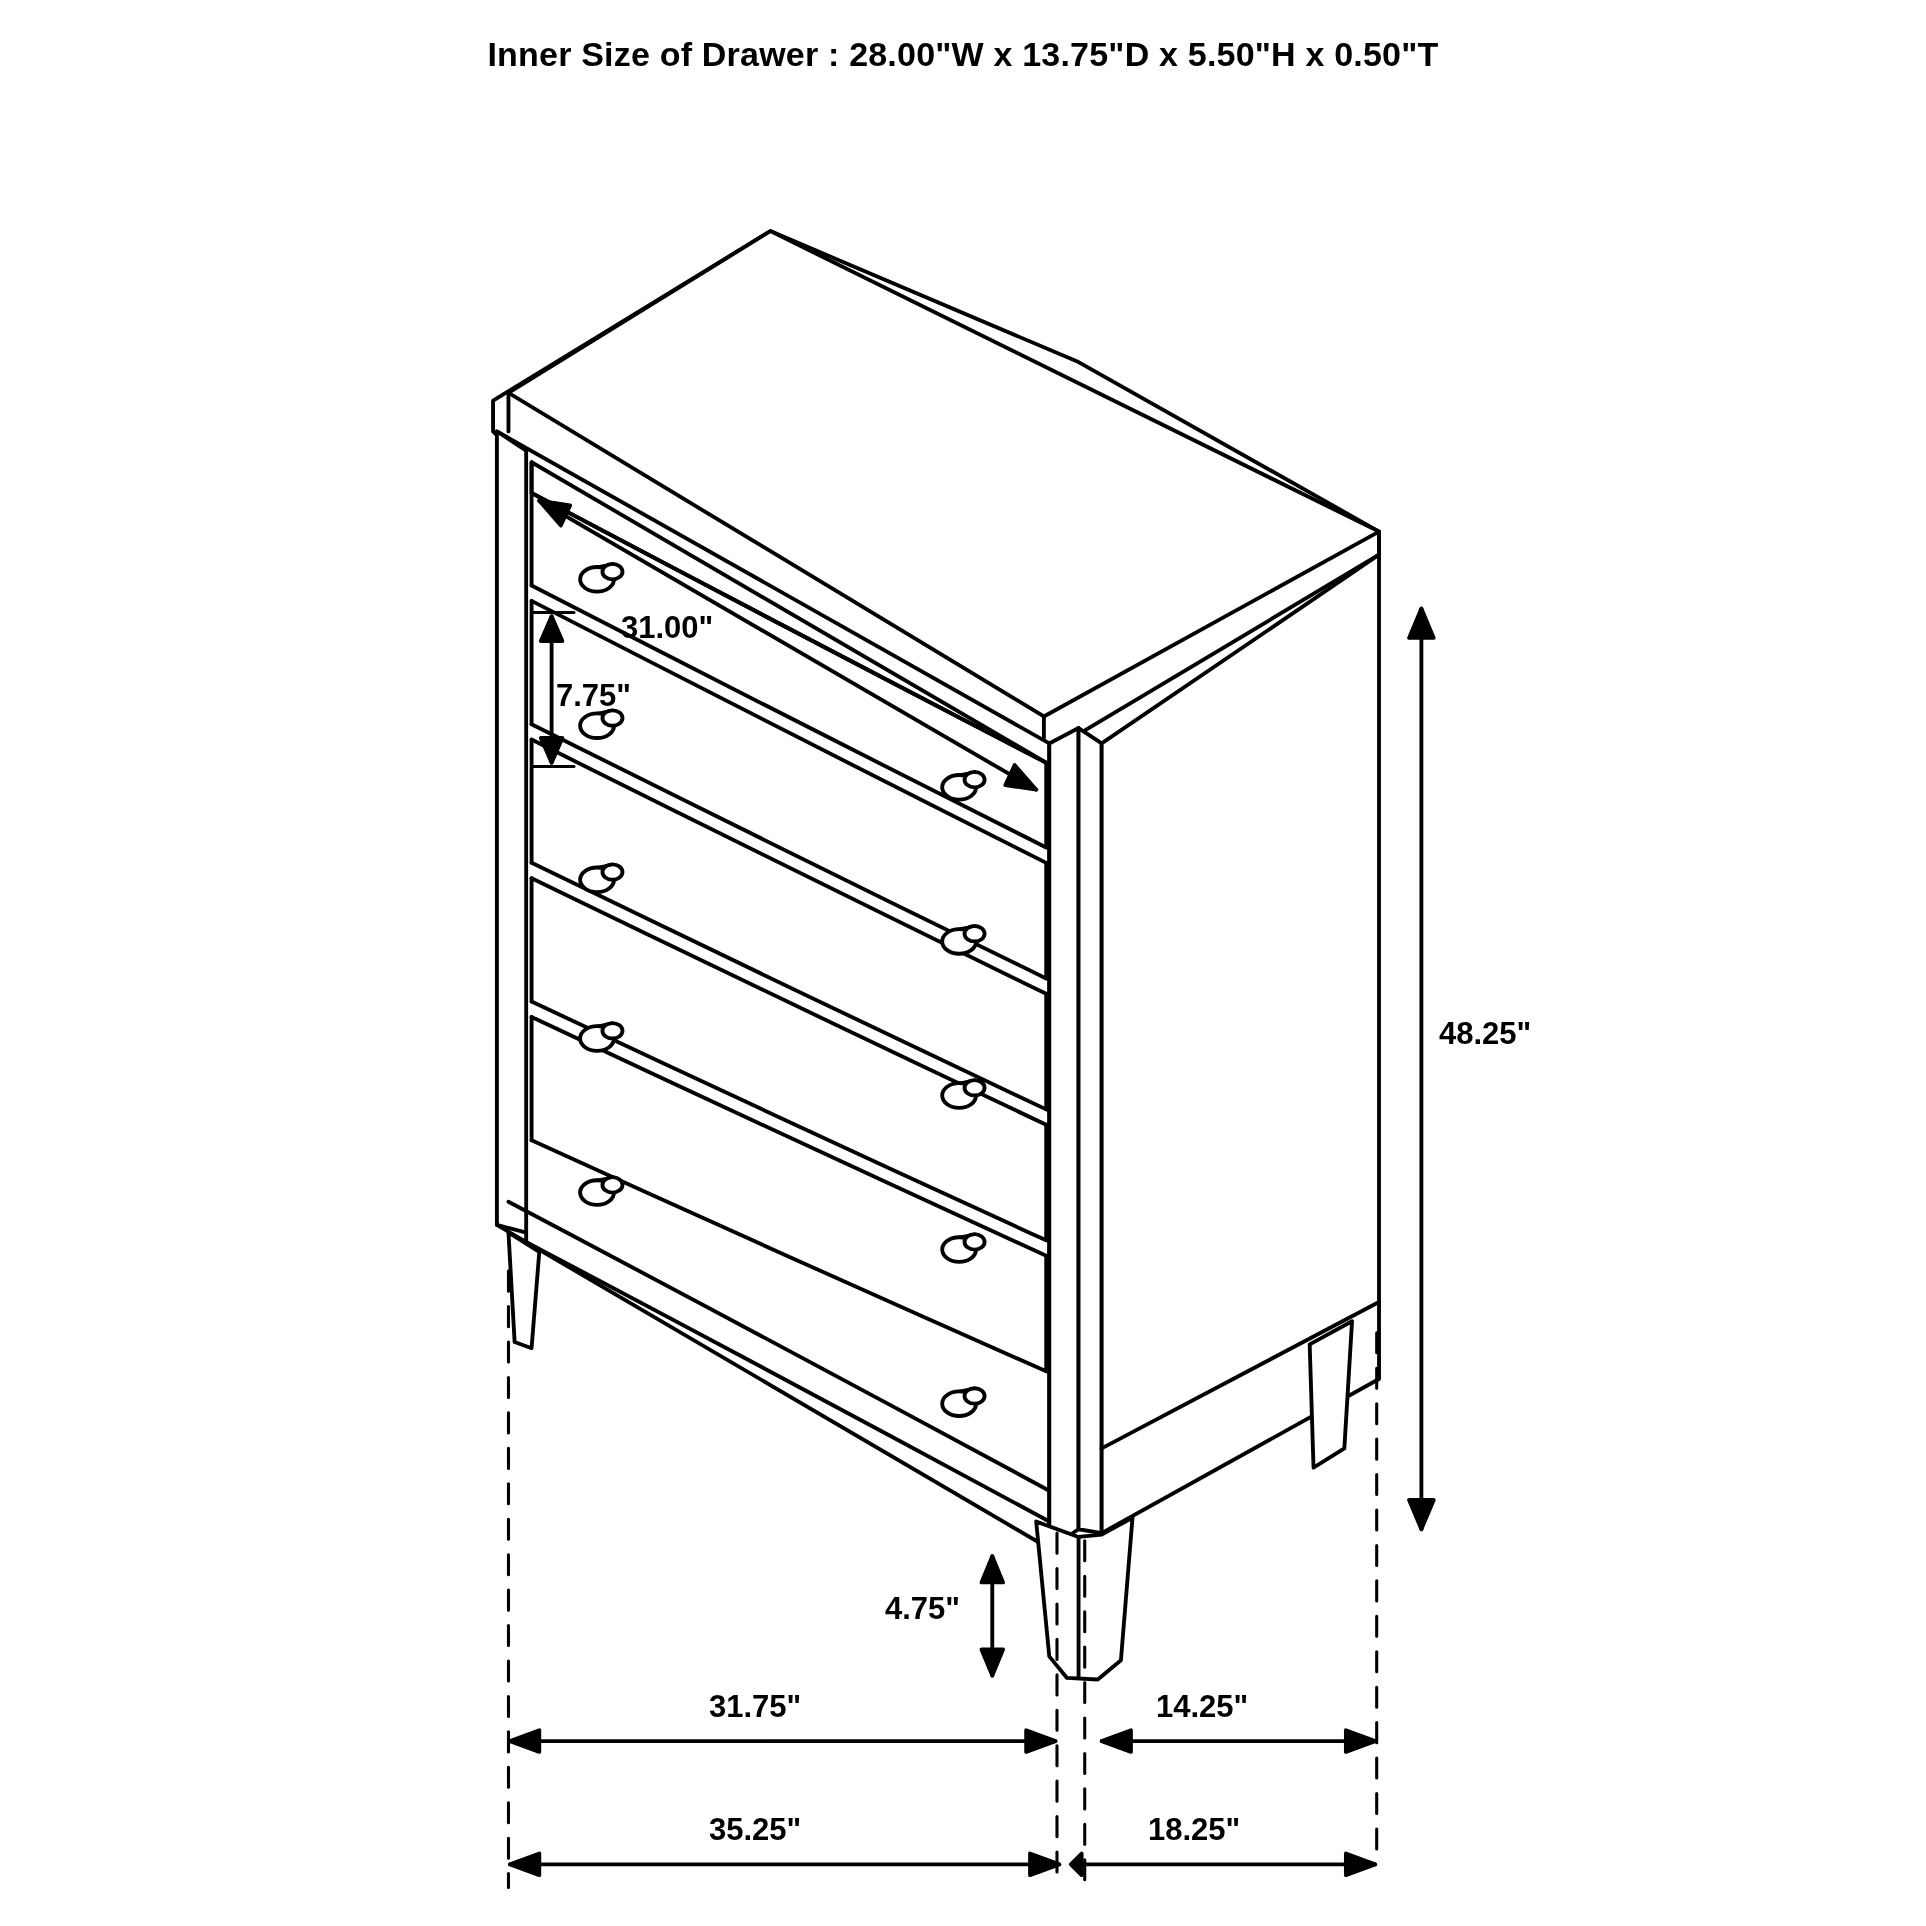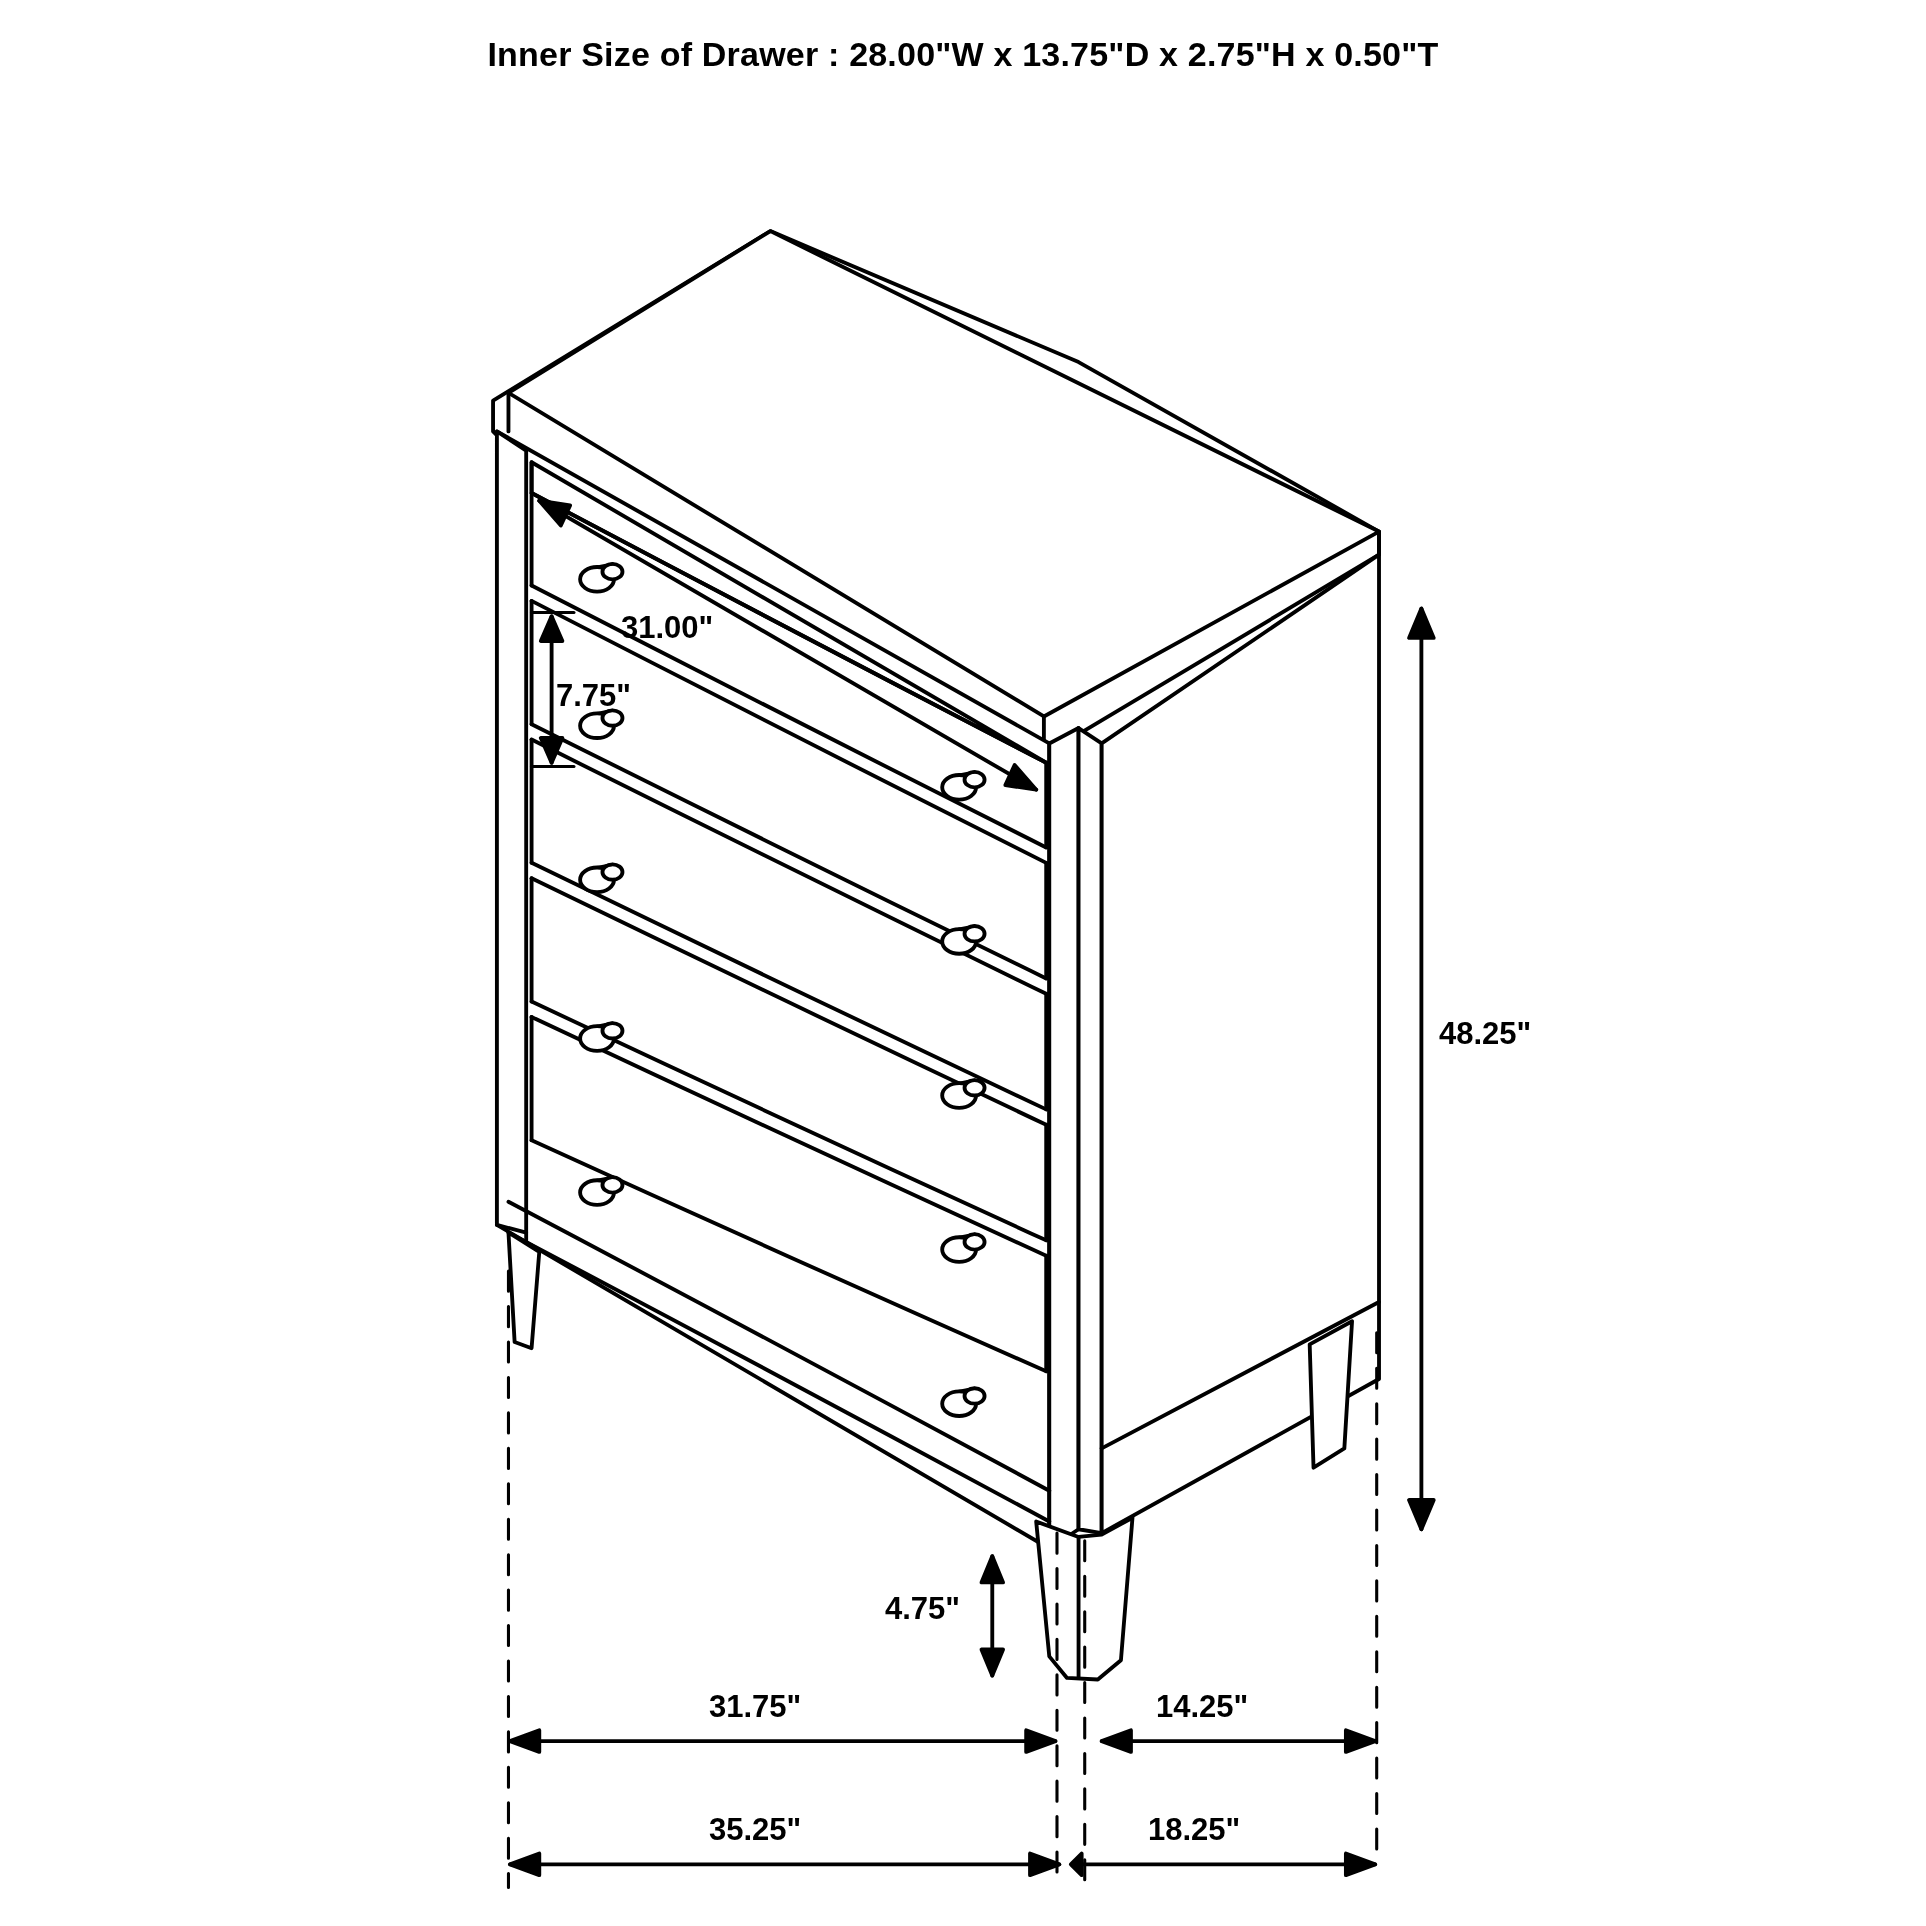--- a/index.html
+++ b/index.html
@@ -43,21 +43,21 @@
     font-size: 31px;
     font-weight: bold;
     white-space: nowrap;
   }
 </style>
 </head>
 <body>
 
 <div id="stage">
 
-  <div class="title">Inner Size of Drawer : 28.00"W x 13.75"D x 2.75"H x 0.50"T</div>
+  <div class="title">Inner Size of Drawer : 28.00"W x 13.75"D x 5.50"H x 0.50"T</div>
 
   <svg class="drawing" viewBox="0 0 2500 2500">
 
     <g fill="none" stroke="#000000" stroke-width="5" stroke-linejoin="round" stroke-linecap="round">
 
       <g>
         <path d="M 1000 300 L 640 520 L 640 560 L 660 580 L 1350 965 L 1380 965 L 1790 720 L 1790 690 L 1400 470 Z" fill="#ffffff"></path>
         <path d="M 1000 300 L 660 510 L 1355 930 L 1790 690 Z" fill="#ffffff"></path>
         <path d="M 660 510 L 660 560"></path>
         <path d="M 1355 930 L 1355 965"></path>

